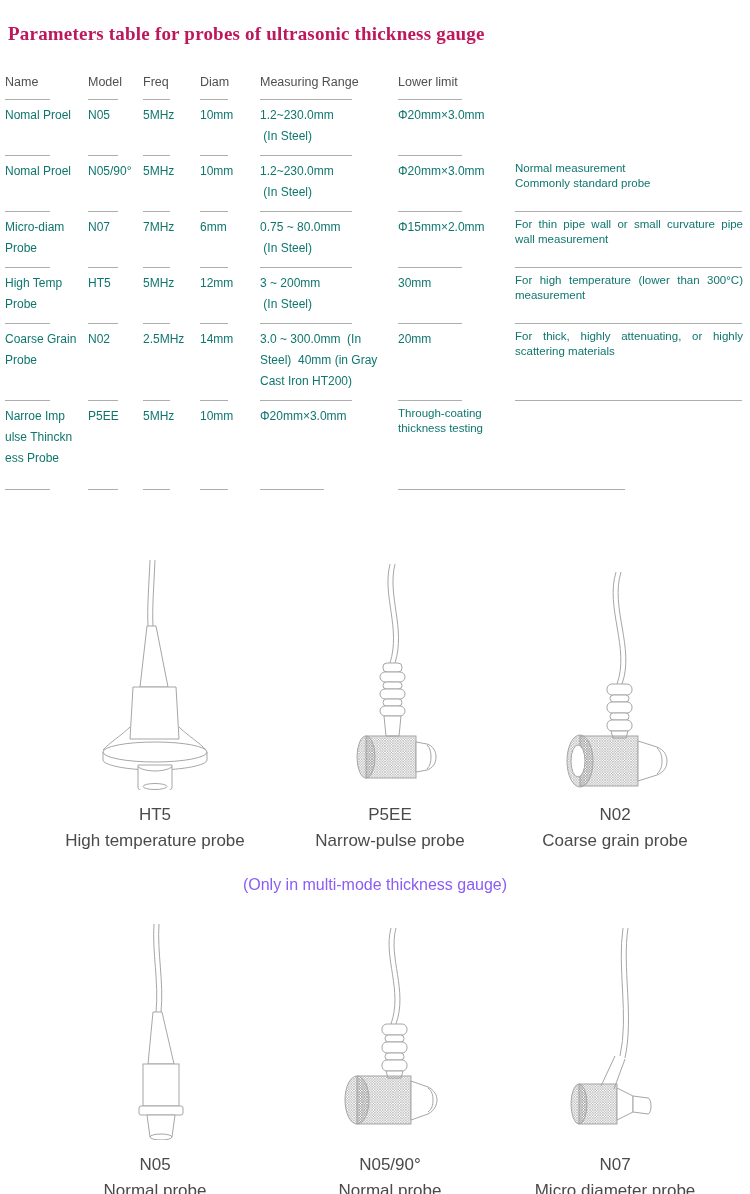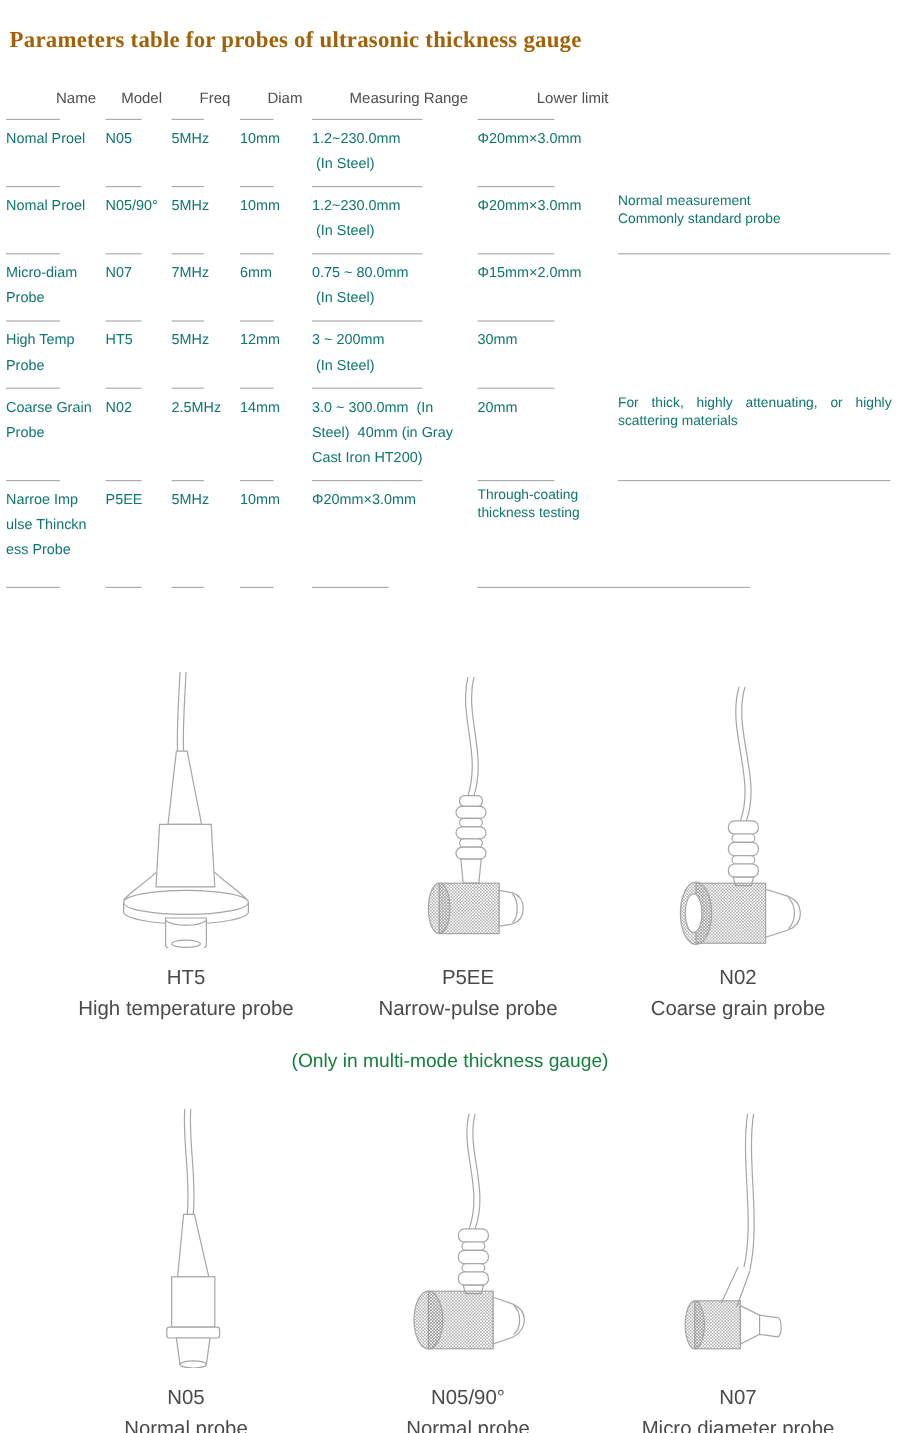--- a/index.html
+++ b/index.html
@@ -1,48 +1,48 @@
 <!DOCTYPE html>
 <html><head>
 <meta charset="utf-8">
 <style>
   html,body{margin:0;padding:0;background:#fff;}
   body{width:750px;font-family:"Liberation Sans","DejaVu Sans",sans-serif;color:#55565a;}
   .page{width:750px;box-sizing:border-box;padding:0 5px 30px 5px;}
 
   
   .title{margin:23px 0 0 3px;font-family:"Liberation Serif","DejaVu Serif",serif;
-         font-weight:bold;font-size:19px;color:#a16207;letter-spacing:.2px;}
+         font-weight:bold;font-size:19px;color:#be185d;letter-spacing:.2px;}
 
   
   .ptable{margin-top:27px;}
   .trow{display:grid;grid-template-columns:83px 55px 57px 60px 138px 117px minmax(0,1fr);}
   .tc{position:relative;box-sizing:border-box;padding:5px 8px 9px 0;
       font-size:12px;line-height:21px;white-space:pre-wrap;color:#0f766e;}
   .tc::after{content:"";position:absolute;left:0;bottom:0;height:1px;background:#adadad;}
   .c0::after{width:45px}.c1::after{width:30px}.c2::after{width:27px}.c3::after{width:28px}
   .c4::after{width:92px}.c5::after{width:64px}.c6::after{width:227px}
   .c6{font-size:11.5px;line-height:15px;text-align:justify;padding-right:2px;}
-  .thead .tc{font-size:12.5px;line-height:16px;color:#4e4f52;padding-top:2px;padding-bottom:9px;text-align:right;}
+  .thead .tc{font-size:12.5px;line-height:16px;color:#4e4f52;padding-top:2px;padding-bottom:9px;}
   .thead{min-height:28px;}
   #tbody .trow:nth-child(1){min-height:53px}
   #tbody .trow:nth-child(2){min-height:54px}
   #tbody .trow:nth-child(3){min-height:47px}
   #tbody .trow:nth-child(4){min-height:47px}
   #tbody .trow:nth-child(5){min-height:58px}
   #tbody .trow:nth-child(6){min-height:89px}
 
   
   .figrow{display:grid;grid-template-columns:300px 170px 280px;align-items:end;justify-items:center;}
   .figrow.top{margin-top:70px;}
   .fig{display:flex;flex-direction:column;align-items:center;margin:0;}
   .fig svg{display:block;}
   .figlabels{text-align:center;margin-top:12px;}
   .fig-model,.fig-name{font-size:17px;line-height:26px;color:#4a4a4a;}
-  .caption{text-align:center;font-size:16px;color:#15803d;margin:22px 0 30px 0;}
+  .caption{text-align:center;font-size:16px;color:#8b5cf6;margin:22px 0 30px 0;}
   .defs-holder{position:absolute;width:0;height:0;overflow:hidden;}
 </style>
 </head>
 <body>
 
 <svg class="defs-holder" aria-hidden="true">
   <defs>
     <pattern id="kn" width="2.6" height="2.6" patternUnits="userSpaceOnUse">
       <path d="M0,2.6 L2.6,0 M0,0 L2.6,2.6" stroke="#8f8f8f" stroke-width="0.45"></path>
     </pattern>
@@ -85,30 +85,32 @@
       </div>
       <div class="trow">
         <div class="tc c0">Micro-diam
 Probe</div>
         <div class="tc c1">N07</div>
         <div class="tc c2">7MHz</div>
         <div class="tc c3">6mm</div>
         <div class="tc c4">0.75 ~ 80.0mm
  (In Steel)</div>
         <div class="tc c5">Φ15mm×2.0mm</div>
+        <div class="tc c6">For thin pipe wall or small curvature pipe wall measurement</div>
       </div>
       <div class="trow">
         <div class="tc c0">High Temp
 Probe</div>
         <div class="tc c1">HT5</div>
         <div class="tc c2">5MHz</div>
         <div class="tc c3">12mm</div>
         <div class="tc c4">3 ~ 200mm
  (In Steel)</div>
         <div class="tc c5">30mm</div>
+        <div class="tc c6">For high temperature (lower than 300°C) measurement</div>
       </div>
       <div class="trow">
         <div class="tc c0">Coarse Grain
 Probe</div>
         <div class="tc c1">N02</div>
         <div class="tc c2">2.5MHz</div>
         <div class="tc c3">14mm</div>
         <div class="tc c4">3.0 ~ 300.0mm  (In
 Steel)  40mm (in Gray
 Cast Iron HT200)</div>

